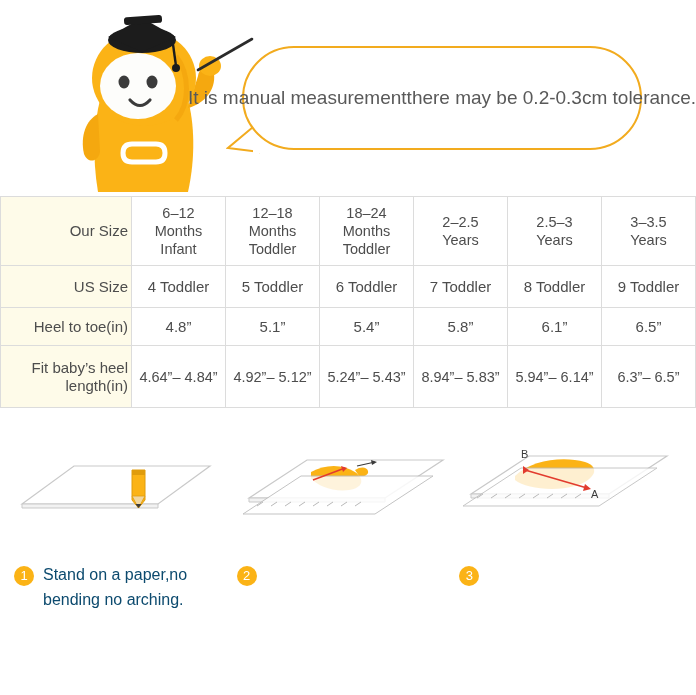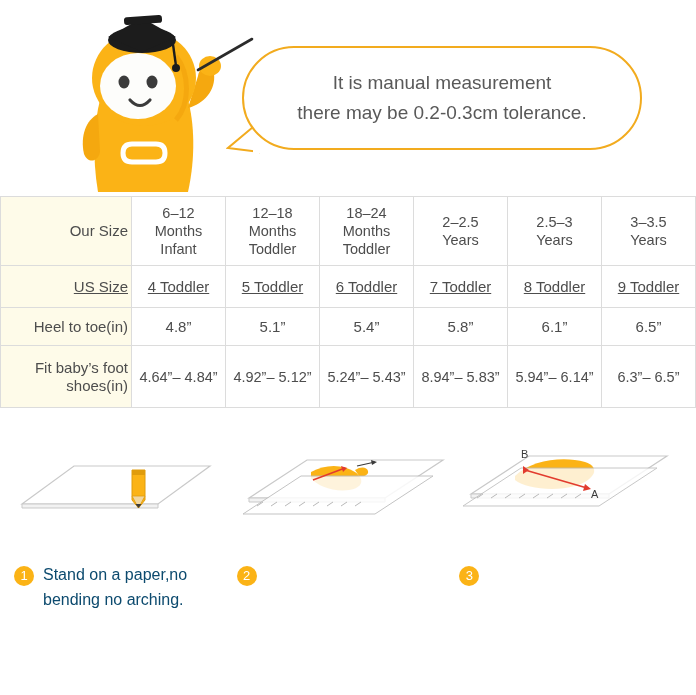--- a/index.html
+++ b/index.html
@@ -31,21 +31,21 @@
   .bubble {
     position: absolute;
     left: 242px;
     top: 46px;
     width: 400px;
     height: 104px;
     border: 2px solid #f2ab1e;
     border-radius: 52px;
     background: #fff;
     display: flex;
-    flex-direction: column;
+    flex-direction: row;
     align-items: center;
     justify-content: center;
   }
   .bubble-line {
     font-size: 19px;
     color: #595959;
     line-height: 30px;
     white-space: nowrap;
   }
   
@@ -86,21 +86,21 @@
     line-height: 18px;
   }
   table.size-table td.rowhead {
     background: #fefbe9;
     font-size: 15px;
     color: #4d4d4d;
     width: 131px;
     text-align: right;
   }
   table.size-table tr.r1 td { height: 62px; }
-  table.size-table tr.r2 td { height: 42px; font-size: 15px; text-decoration: underline; }
+  table.size-table tr.r2 td { height: 42px; font-size: 15px; }
   table.size-table tr.r3 td { height: 38px; font-size: 15px; }
   table.size-table tr.r4 td { height: 62px; }
   .cell-two-line { display: block; }
 
   
   .steps-art {
     display: flex;
     margin-top: 26px;
     padding: 0 14px;
     height: 120px;
@@ -234,21 +234,21 @@
         <td class="rowhead">Heel to toe(in)</td>
         <td>4.8”</td>
         <td>5.1”</td>
         <td>5.4”</td>
         <td>5.8”</td>
         <td>6.1”</td>
         <td>6.5”</td>
       </tr>
 
       <tr class="r4">
-        <td class="rowhead">Fit baby’s foot shoes(in)</td>
+        <td class="rowhead">Fit baby’s heel length(in)</td>
         <td>4.64”– 4.84”</td>
         <td>4.92”– 5.12”</td>
         <td>5.24”– 5.43”</td>
         <td>8.94”– 5.83”</td>
         <td>5.94”– 6.14”</td>
         <td>6.3”– 6.5”</td>
       </tr>
     </tbody>
   </table>
 </div>

